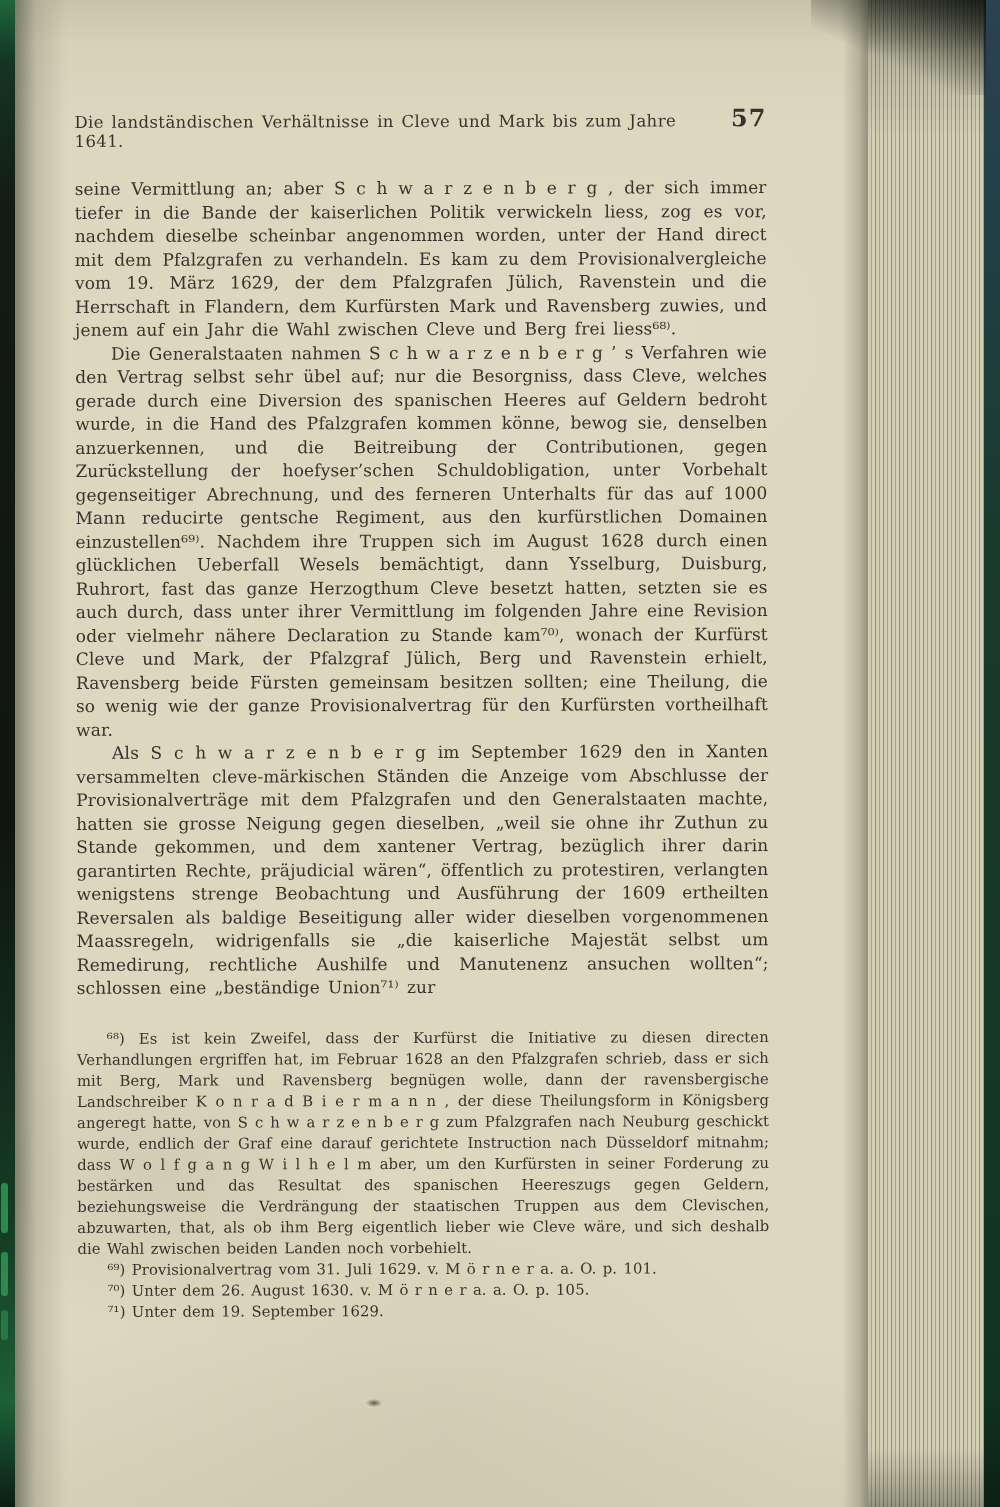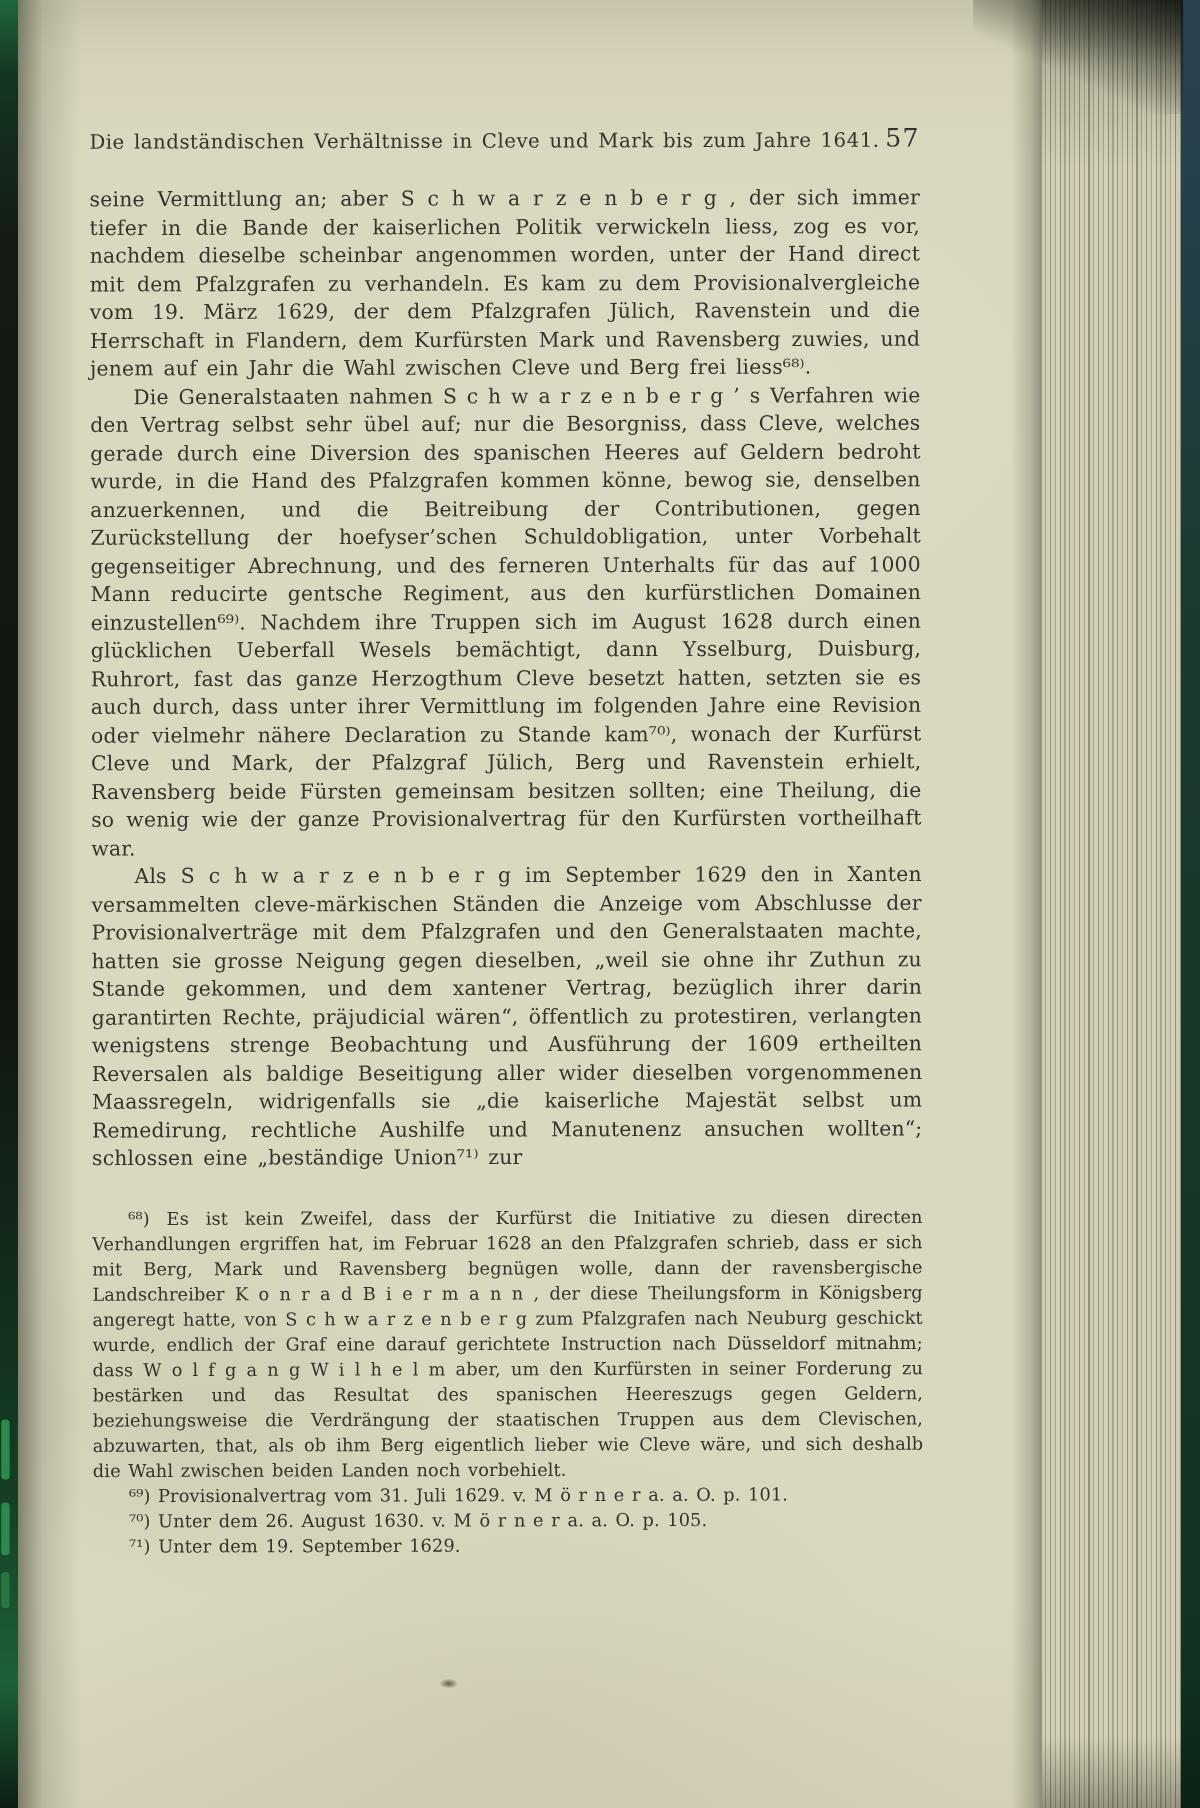--- a/index.html
+++ b/index.html
@@ -84,21 +84,21 @@
     color: #36332c;
     transform: rotate(-0.15deg);
   }
   .page-header {
     display: flex; justify-content: space-between; align-items: baseline;
   }
   .running-title {
     font-size: 16.5px; letter-spacing: 0.4px; word-spacing: 2px;
   }
   .page-number {
-    font-size: 21px; font-weight: normal; letter-spacing: 1px;
+    font-size: 24px; font-weight: bold; letter-spacing: 1px;
   }
   .body-text {
     margin-top: 27px;
     font-size: 17px; line-height: 23.5px;
     text-align: justify; letter-spacing: 0.15px; word-spacing: 2.5px;
   }
   .para { margin: 0; }
   .para.indent { text-indent: 36px; }
   .footnotes {
     margin-top: 27px;

